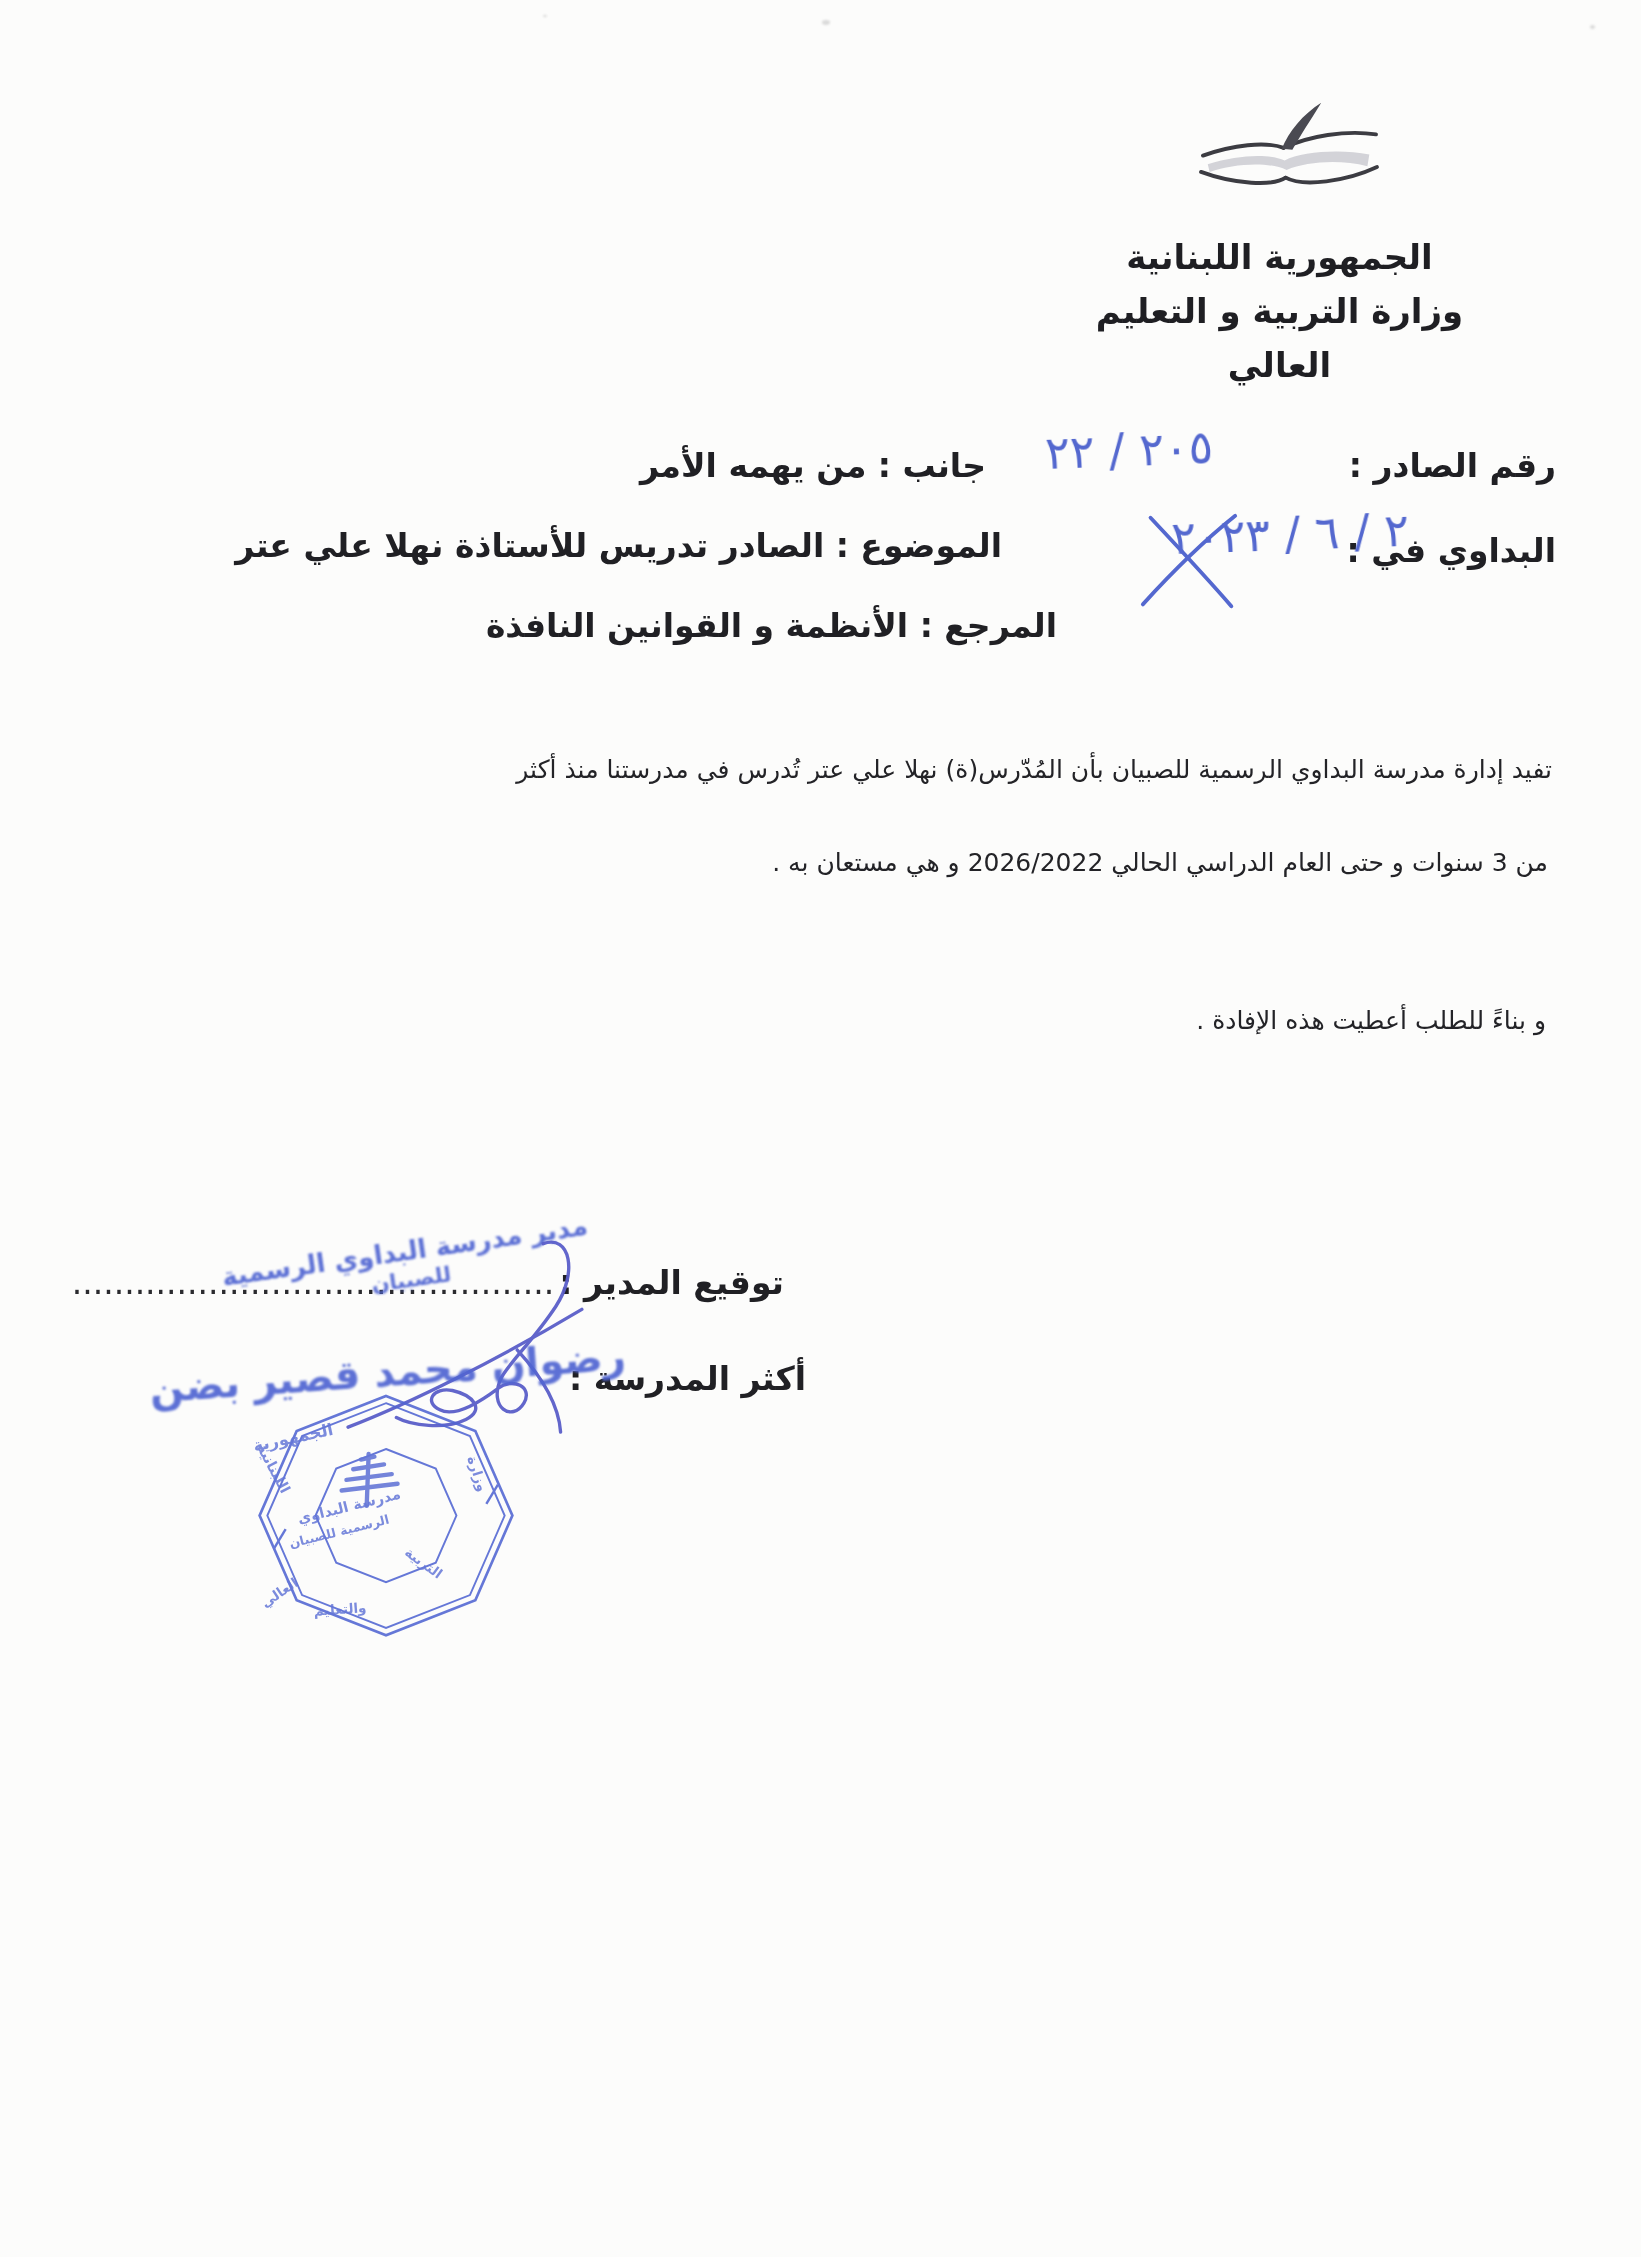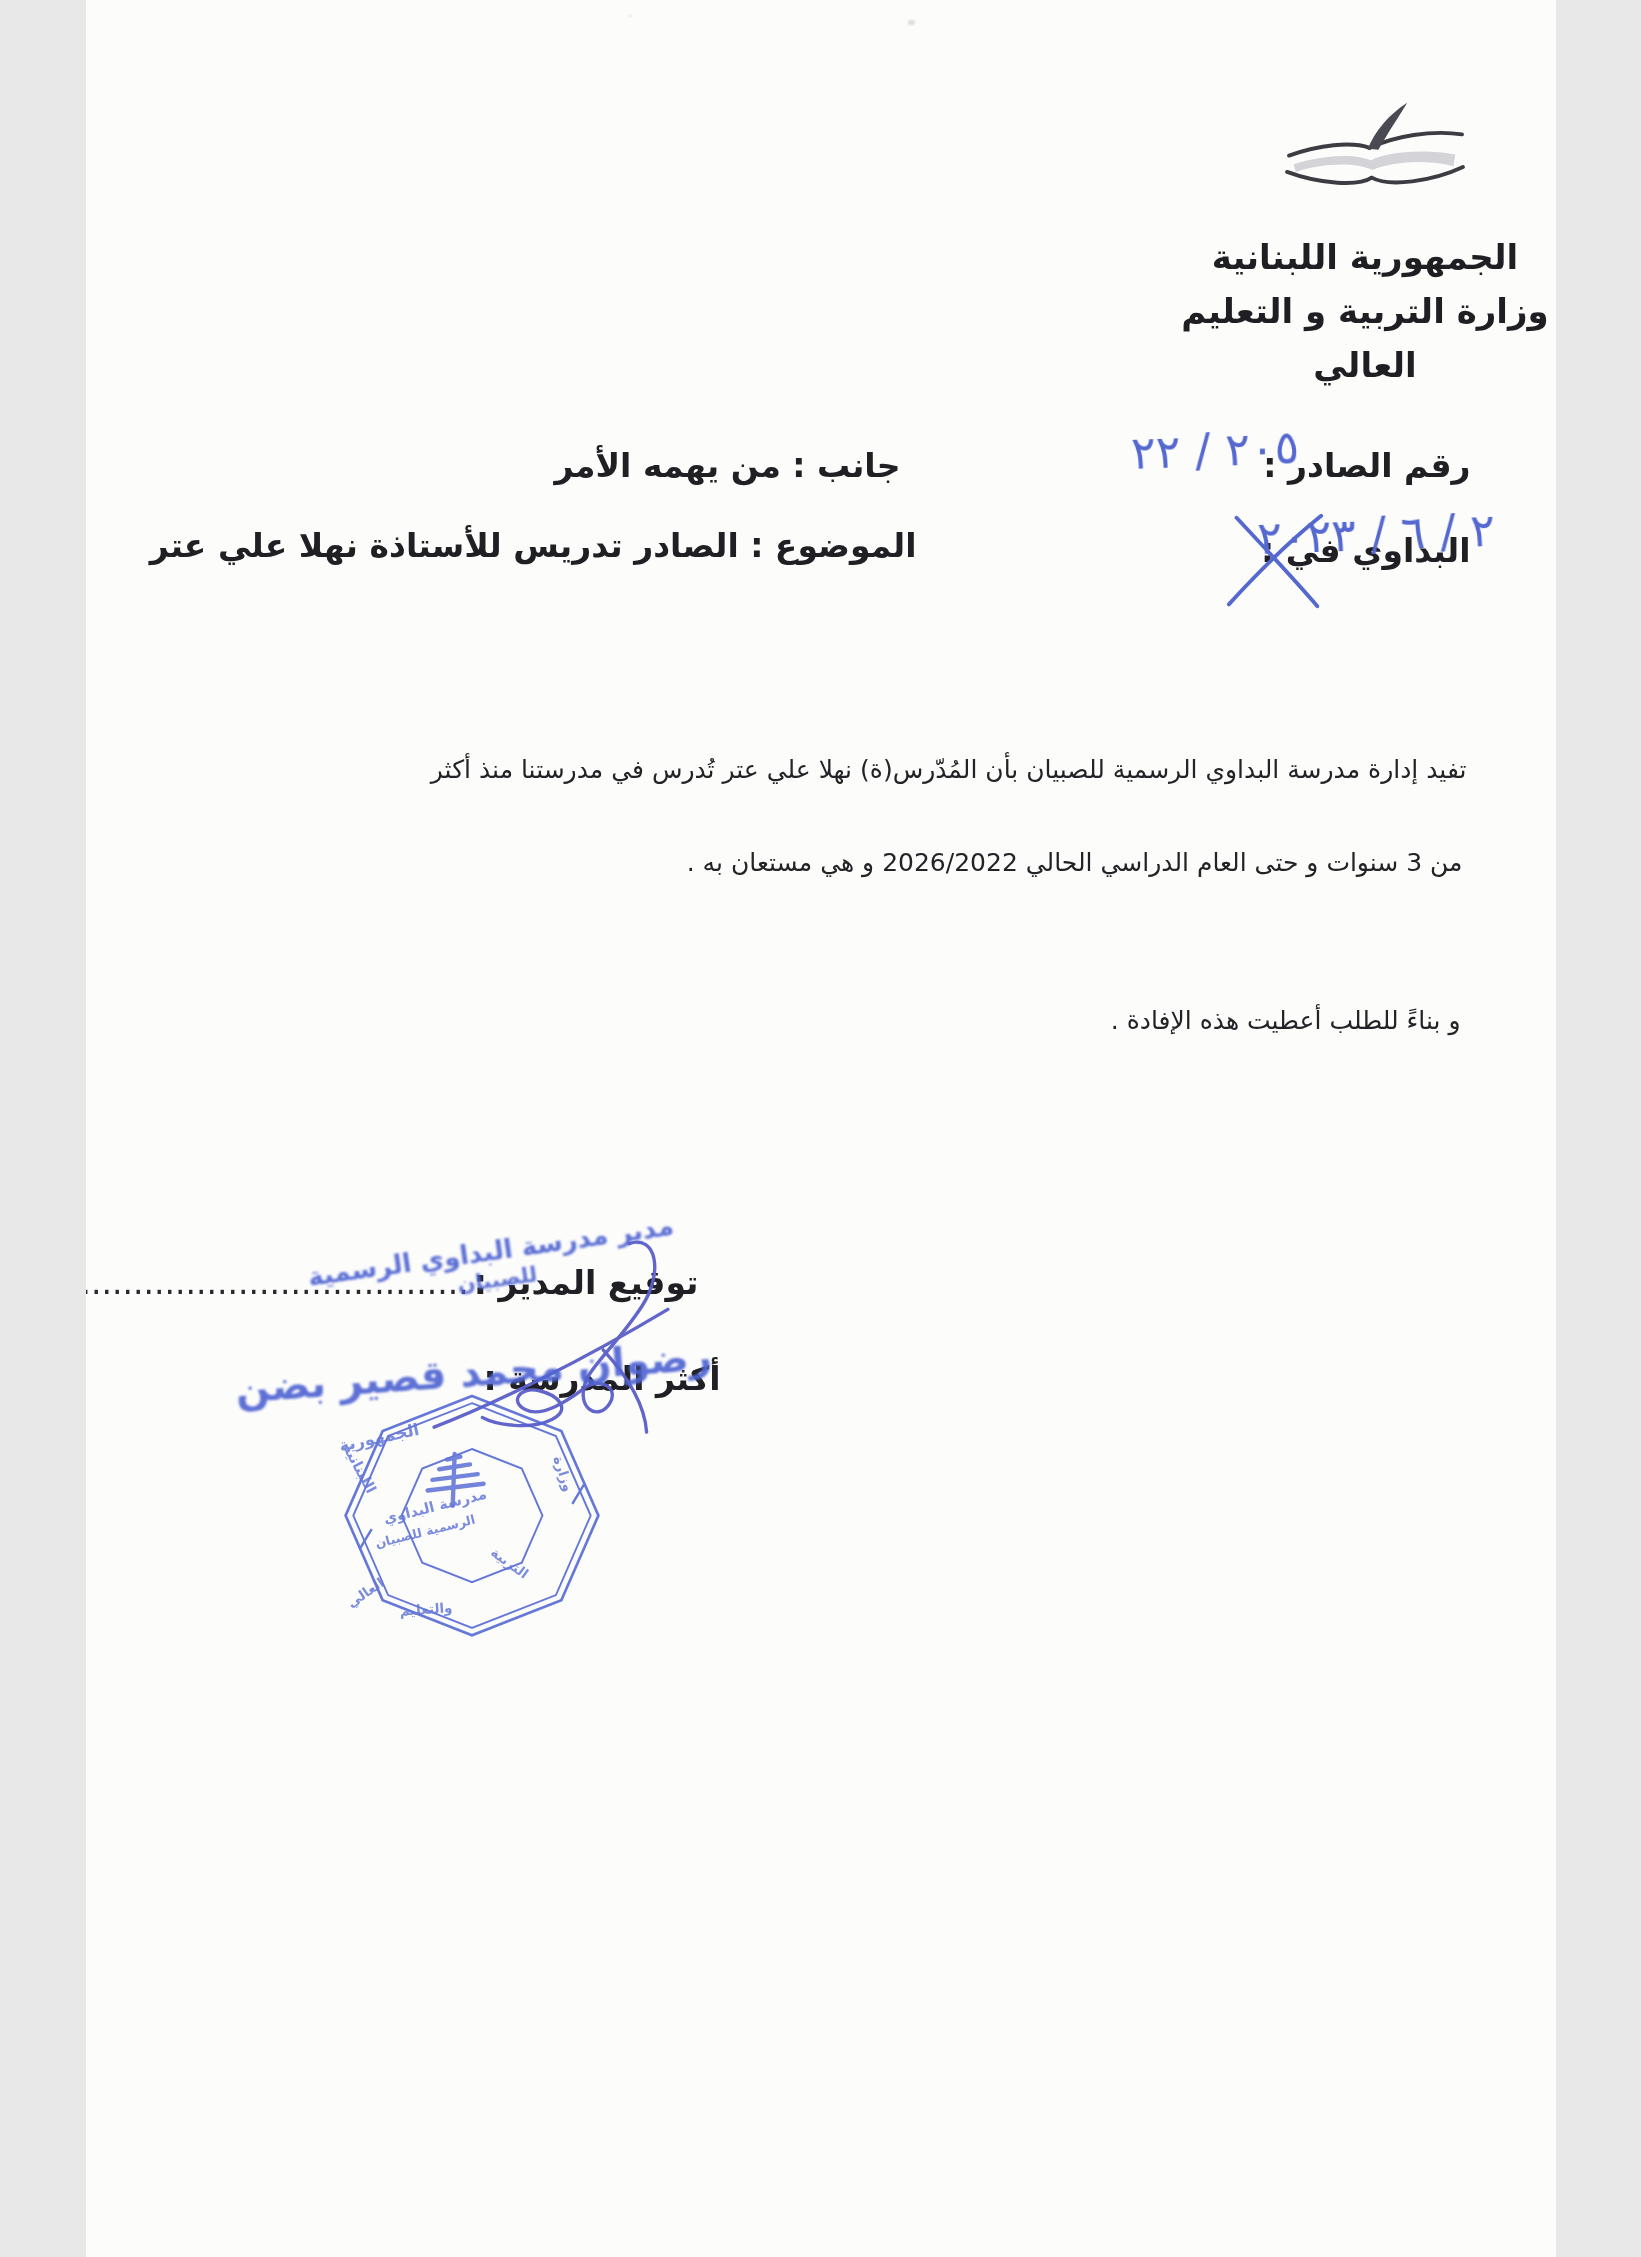--- a/index.html
+++ b/index.html
@@ -1,18 +1,18 @@
 <!DOCTYPE html>
 <html lang="ar"><head>
 <meta charset="utf-8">
 <style>
   html,body{margin:0;padding:0;background:#e8e8e8;}
   .page{
     position:relative;
-    width:1470px;height:2257px;
+    width:1641px;height:2257px;
     margin:0 auto;
     background:#fcfcfb;
     overflow:hidden;
     font-family:"DejaVu Sans",sans-serif;
     color:#242424;
   }
   .abs{position:absolute;}
   .rtl{direction:rtl;unicode-bidi:embed;}
   .nowrap{white-space:nowrap;}
 
@@ -90,20 +90,21 @@
   <div class="abs" style="left:994px;top:510px;width:415px;height:116px;">
     <span class="hand rtl" style="display:block;transform:rotate(-2deg);">٢ / ٦ / ٢٠٢٣</span>
     <svg class="abs" style="left:145px;top:1.9px;" width="101" height="101" viewBox="0 0 105 105" aria-hidden="true">
       <path d="M 4,96 C 35,62 70,28 100,4" fill="none" stroke="#5468cf" stroke-width="4" stroke-linecap="round"></path>
       <path d="M 12,6 C 42,38 72,70 96,98" fill="none" stroke="#5468cf" stroke-width="4" stroke-linecap="round"></path>
     </svg>
   </div>
 
   <div class="abs lbl rtl nowrap" style="right:655px;top:446px;margin-left:23px;">جانب : من يهمه الأمر</div>
   <div class="abs lbl rtl nowrap" style="right:639px;top:526px;">الموضوع : الصادر تدريس للأستاذة نهلا علي عتر</div>
+  <div class="abs lbl rtl nowrap" style="right:584px;top:606px;">المرجع : الأنظمة و القوانين النافذة</div>
 
   <div class="abs body-txt rtl nowrap" style="right:89px;top:755px;">تفيد إدارة مدرسة البداوي الرسمية للصبيان  بأن المُدّرس(ة) نهلا علي عتر تُدرس في مدرستنا  منذ أكثر</div>
   <div class="abs body-txt rtl nowrap" style="right:93px;top:848px;">من 3 سنوات و حتى العام الدراسي الحالي 2026/2022 و  هي مستعان به .</div>
   <div class="abs body-txt rtl nowrap" style="right:95px;top:1006px;">و بناءً للطلب أعطيت هذه الإفادة .</div>
 
 
   <div class="abs rtl nowrap" style="right:857px;top:1263px;width:628px;">
     <span class="lbl">توقيع المدير :</span>
     <span class="dots">..............................................</span>
   </div>

